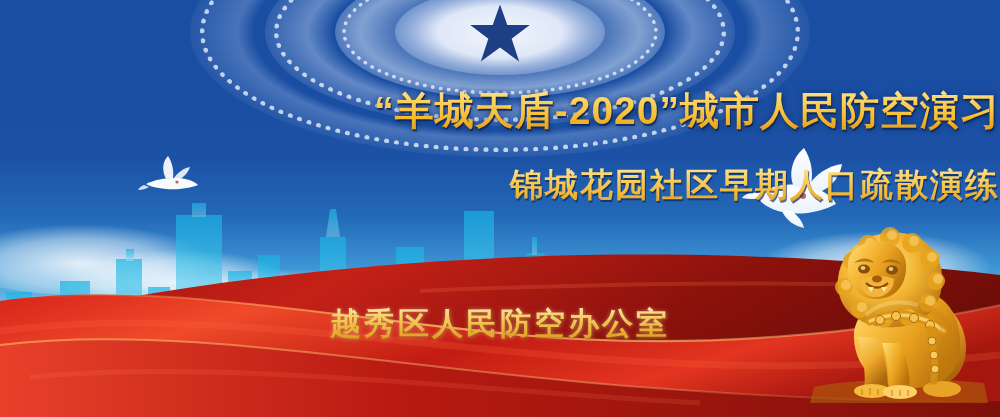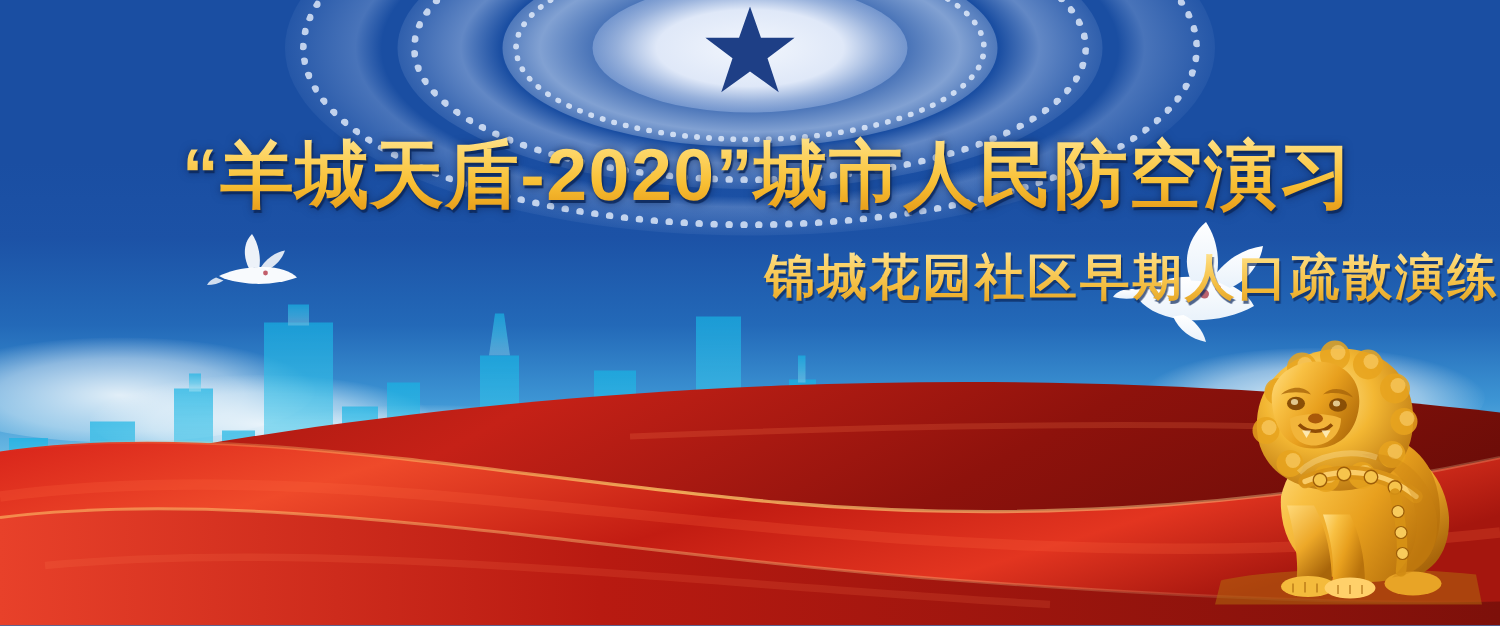--- a/index.html
+++ b/index.html
@@ -66,22 +66,22 @@
   
   .lion { position:absolute; right:-4px; bottom:8px; width:196px; height:190px;
           pointer-events:none; }
 
   
   .ribbons { position:absolute; left:0; bottom:0; width:1000px; height:190px;
              pointer-events:none; }
 
   
   .title-main {
-    position:absolute; left:0; right:0; top:84px; text-align:center;
-    font-size:49px; font-weight:bold; letter-spacing:1px; white-space:nowrap;
+    position:absolute; left:0; right:0; top:84px; text-align:right;
+    font-size:39px; font-weight:bold; letter-spacing:1px; white-space:nowrap;
     background:linear-gradient(180deg,#ffe9a4 0%,#fdd668 26%,#f8bf34 58%,#e8a01c 84%,#d98c12 100%);
     -webkit-background-clip:text; background-clip:text; color:transparent;
     -webkit-text-fill-color:transparent;
     filter:drop-shadow(1px 2px 0 rgba(12,40,92,.85)) drop-shadow(0 0 3px rgba(10,35,85,.6));
     padding-left:24px;
   }
   .title-sub {
     position:absolute; left:0; right:0; top:163px; text-align:right;
     font-size:33px; font-weight:bold; letter-spacing:2px; white-space:nowrap;
     background:linear-gradient(180deg,#ffeaa8 0%,#fbd36a 30%,#f2b93a 66%,#dd9a1b 100%);
@@ -347,14 +347,15 @@
     </g>
 
     <path d="M100 84 C128 80 148 102 150 128 C151 150 140 164 120 166
              C132 156 138 142 136 124 C134 104 120 90 100 84 Z" fill="#c98212" opacity=".35"></path>
 
     <path d="M58 96 C70 84 92 80 110 86" stroke="#ffe9a8" stroke-width="4" fill="none" opacity=".35"></path>
   </svg>
 
   <div class="title-main">“羊城天盾-2020”城市人民防空演习</div>
   <div class="title-sub">锦城花园社区早期人口疏散演练</div>
+  <div class="org-name">越秀区人民防空办公室</div>
 
 </div>
 
 </body></html>

